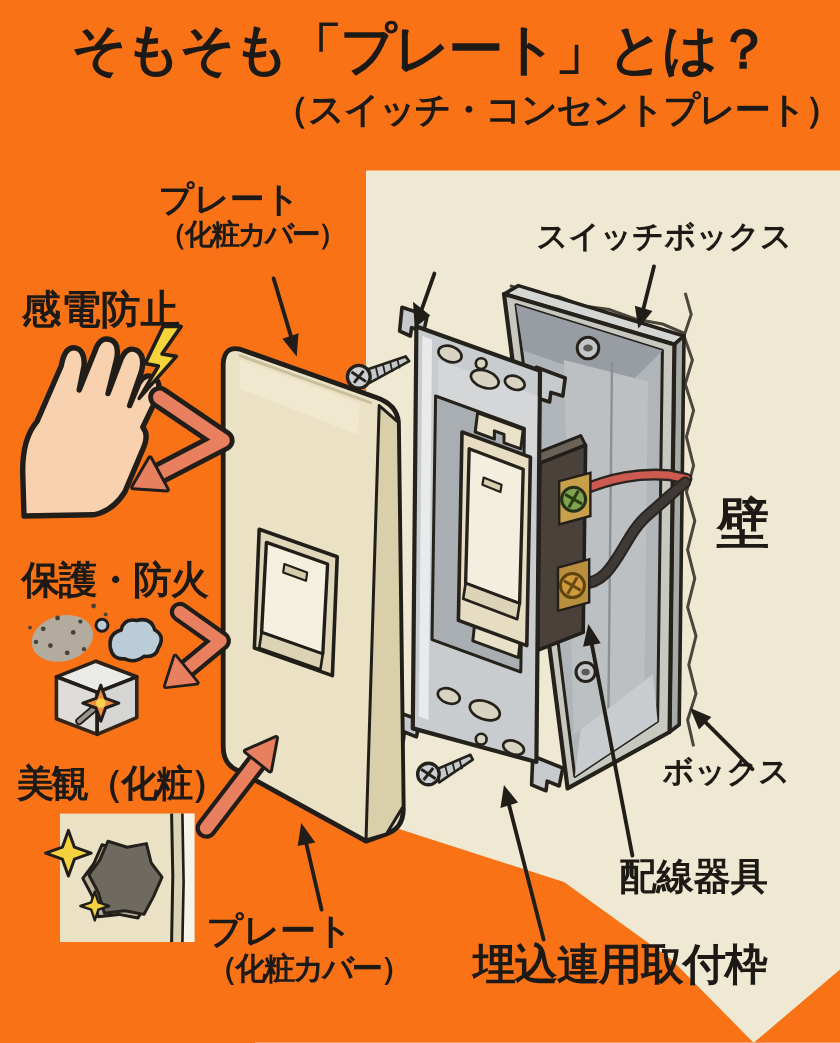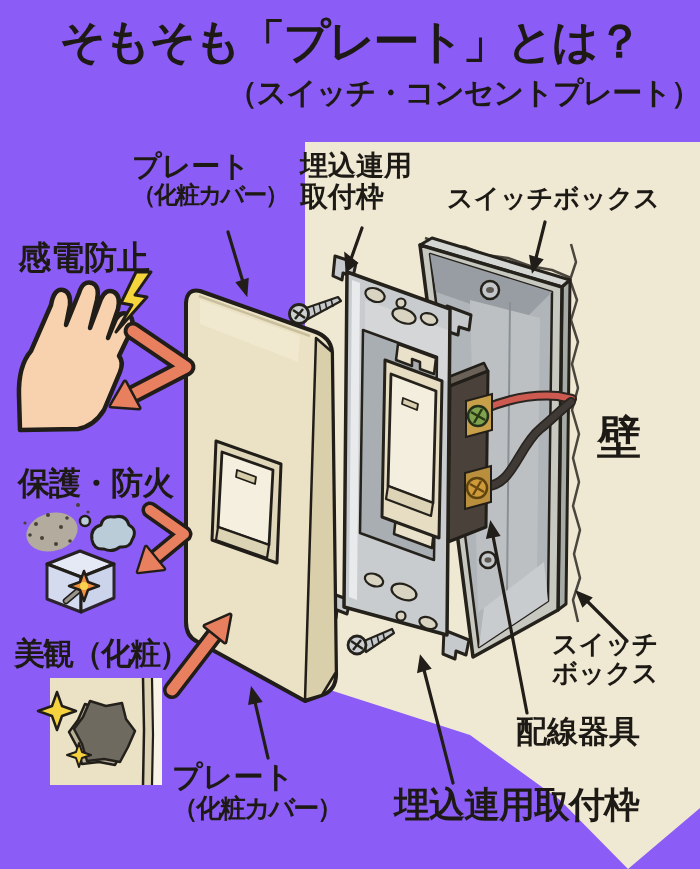--- a/index.html
+++ b/index.html
@@ -1,18 +1,18 @@
 <!DOCTYPE html>
 <html><head>
 <meta charset="utf-8">
 <style>
   html,body{margin:0;padding:0;background:#e8e8e8;}
   .stage{
     position:relative;width:700px;height:869px;margin:0 auto;
-    background:#8b5cf6;overflow:hidden;
+    background:#f97316;overflow:hidden;
     font-family:"DejaVu Sans",sans-serif;color:#1d1a15;
   }
   .stage svg{position:absolute;left:0;top:0;}
   .lbl{position:absolute;font-weight:800;line-height:1.12;color:#1d1a15;white-space:nowrap;}
   .ctr{text-align:left;}
   #title{left:0;top:16px;width:700px;font-size:46px;letter-spacing:-2px;text-align:center;}
   #subtitle{left:0;top:76px;width:700px;font-size:30px;text-align:right;letter-spacing:-1px;}
   #plate-top{left:132px;top:150px;width:180px;}
   #plate-top .l1{font-size:29px;}
   #plate-top .l2{font-size:24px;letter-spacing:-2px;}
@@ -234,33 +234,28 @@
 </svg>
 
   <div class="lbl" id="title">そもそも「プレート」とは？</div>
   <div class="lbl" id="subtitle">（スイッチ・コンセントプレート）</div>
 
   <div class="lbl ctr" id="plate-top">
     <div class="l1">プレート</div>
     <div class="l2">（化粧カバー）</div>
   </div>
 
-  <div class="lbl ctr" id="frame-top">
-    <div>埋込連用</div>
-    <div>取付枠</div>
-  </div>
 
   <div class="lbl" id="shock">感電防止</div>
   <div class="lbl" id="switchbox-top">スイッチボックス</div>
   <div class="lbl" id="protect">保護・防火</div>
   <div class="lbl" id="beauty">美観（化粧）</div>
   <div class="lbl" id="wall-lbl">壁</div>
 
   <div class="lbl ctr" id="switchbox-right">
-    <div>スイッチ</div>
     <div>ボックス</div>
   </div>
 
   <div class="lbl" id="wiring">配線器具</div>
   <div class="lbl" id="frame-bottom">埋込連用取付枠</div>
 
   <div class="lbl ctr" id="plate-bottom">
     <div class="l1">プレート</div>
     <div class="l2">（化粧カバー）</div>
   </div>

